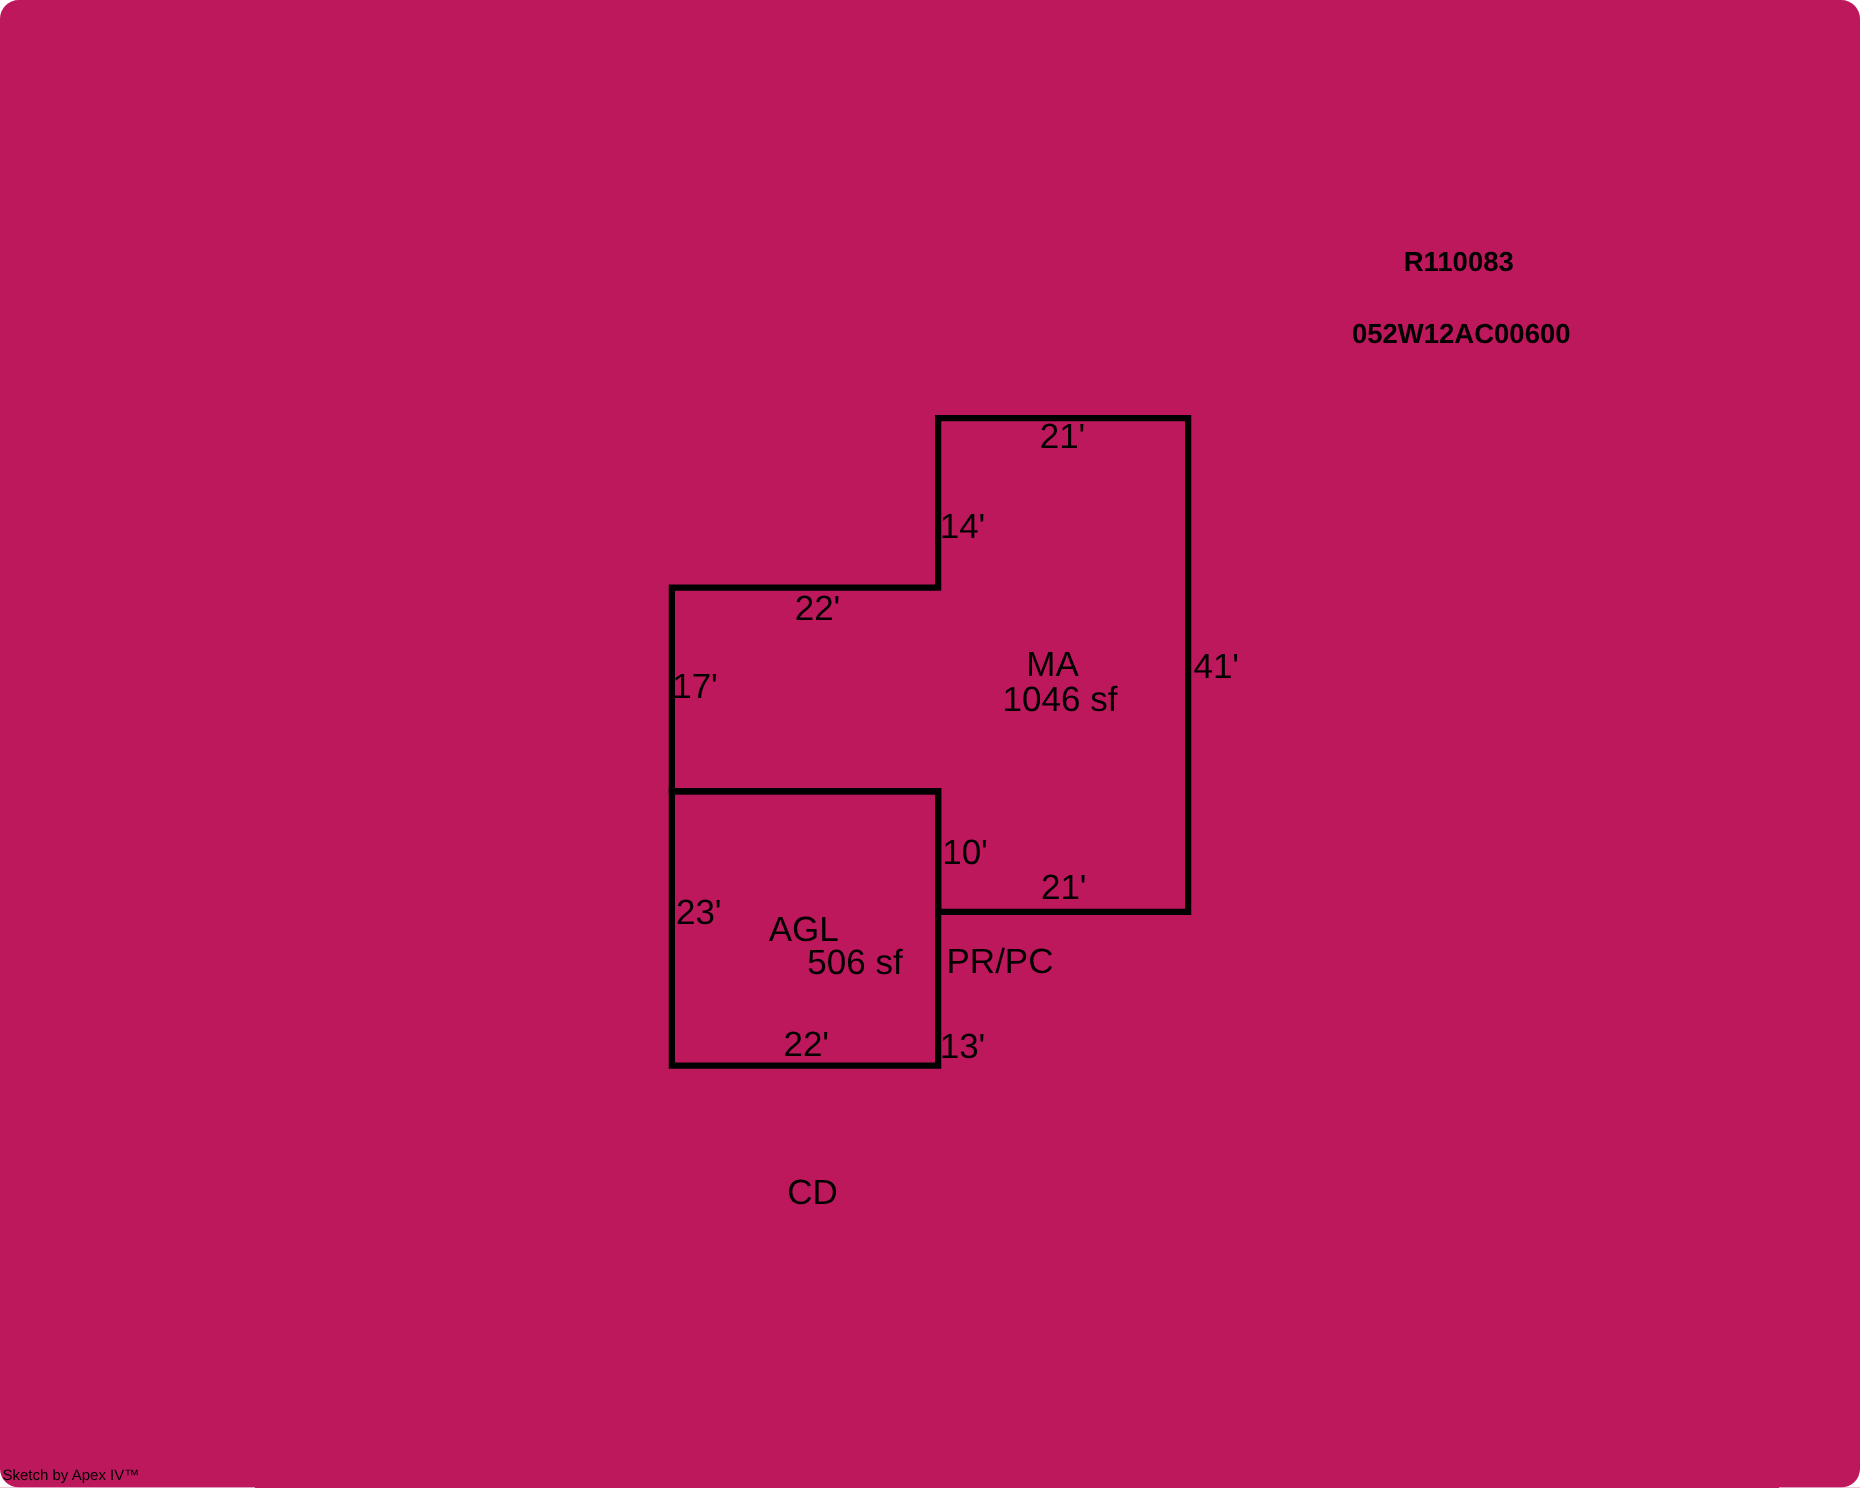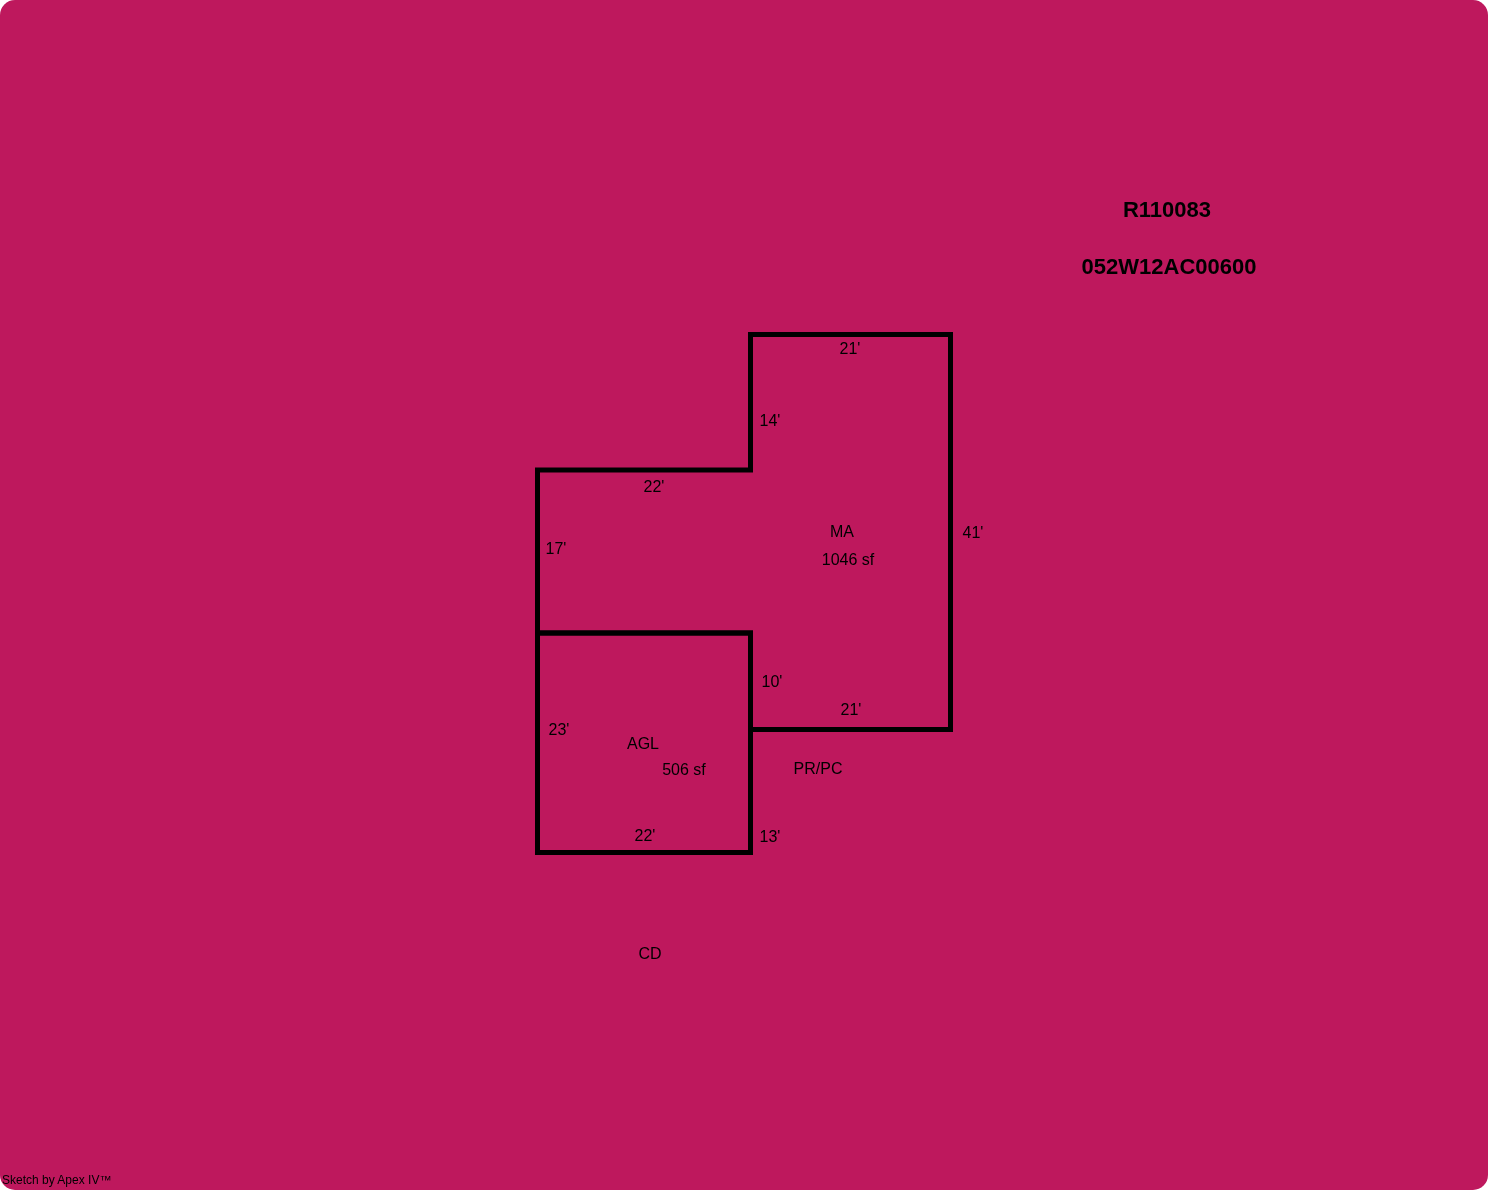--- a/index.html
+++ b/index.html
@@ -18,21 +18,21 @@
     border-radius: 15px;
   }
   #sketch-svg {
     position: absolute;
     left: 0;
     top: 0;
   }
   .lbl {
     position: absolute;
     transform: translate(-50%, -50%);
-    font-size: 16px;
+    font-size: 28px;
     line-height: 1;
     white-space: nowrap;
     color: #000000;
   }
   .doc-id {
     position: absolute;
     transform: translate(-50%, -50%);
     font-size: 22px;
     font-weight: bold;
     line-height: 1;
@@ -72,18 +72,18 @@
   <div class="lbl" style="left:851px; top:710px;">21'</div>
   <div class="lbl" style="left:559px; top:730px;">23'</div>
   <div class="lbl" style="left:770px; top:837px;">13'</div>
   <div class="lbl" style="left:645px; top:836px;">22'</div>
 
   <div class="lbl" style="left:842px; top:532px;">MA</div>
   <div class="lbl" style="left:848px; top:560px;">1046 sf</div>
   <div class="lbl" style="left:643px; top:744px;">AGL</div>
   <div class="lbl" style="left:643px; top:770px;margin-left:41px;">506 sf</div>
 
-  <div class="lbl" style="left:804px; top:769px;padding-left:28px;">PR/PC</div>
+  <div class="lbl" style="left:786px; top:769px;padding-left:28px;">PR/PC</div>
   <div class="lbl" style="left:636px; top:954px;margin-left:14px;">CD</div>
 
   <div class="credit">Sketch by Apex IV™</div>
 
 </div>
 
 </body></html>

